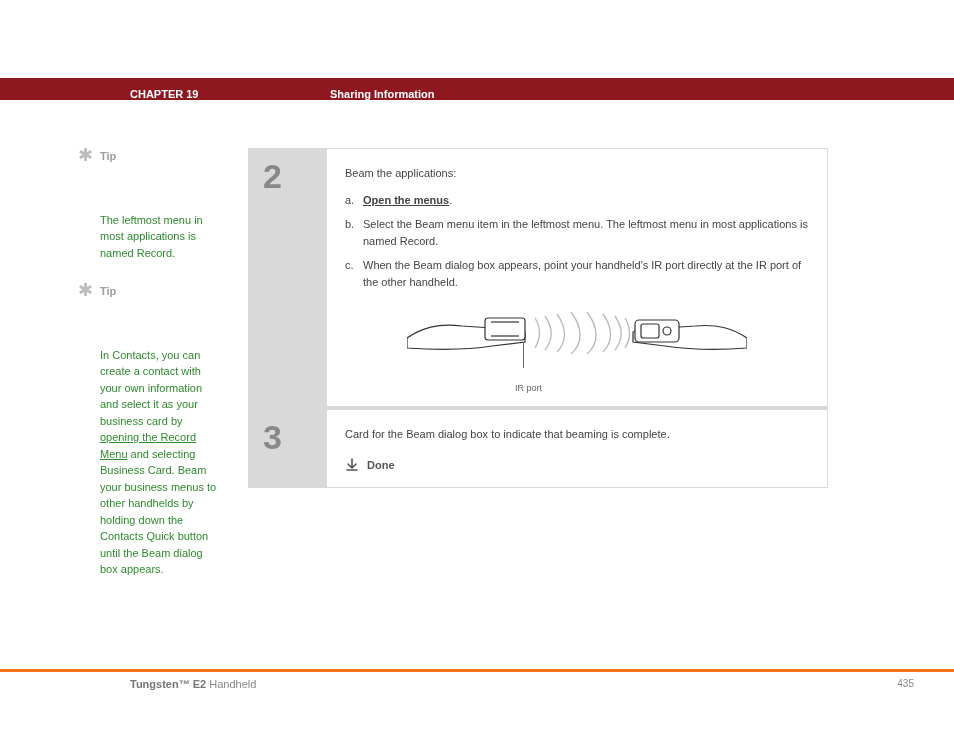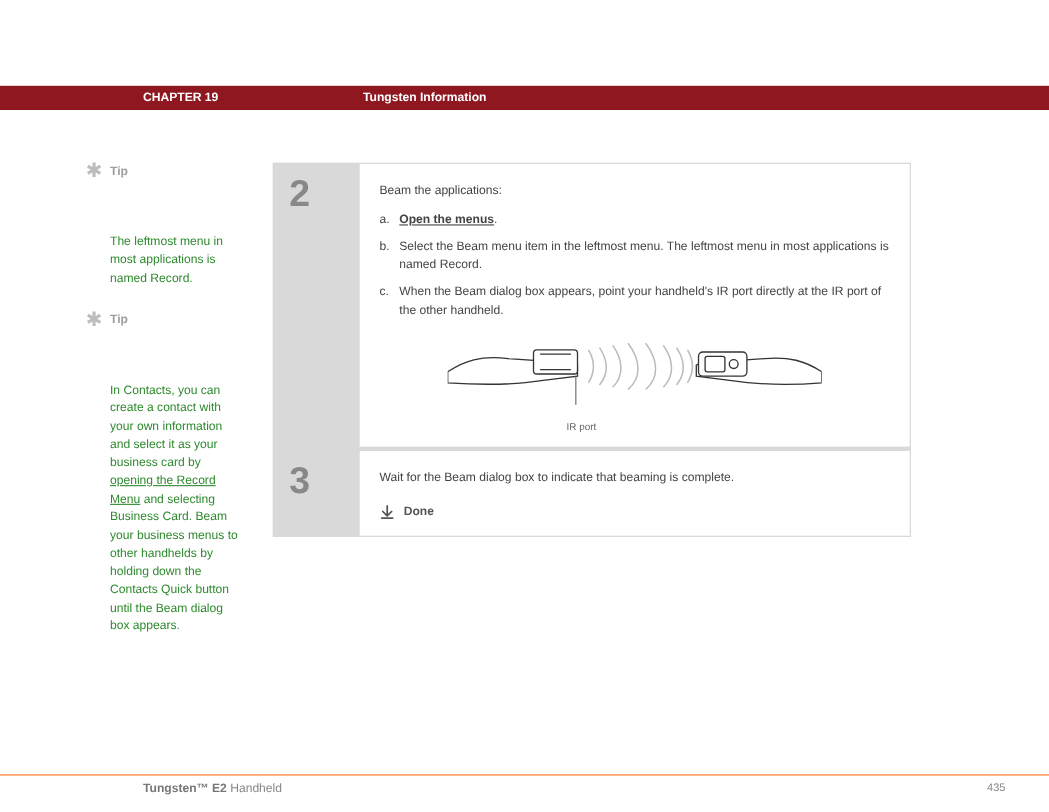--- a/index.html
+++ b/index.html
@@ -14,21 +14,21 @@
   .page {
     width: 954px;
     position: relative;
     padding-bottom: 30px;
   }
   .header-bar {
     background: #8f1820;
     color: #fff;
     height: 22px;
     display: flex;
-    align-items: center;
+    align-items: flex-end;
     font-size: 11px;
     font-weight: bold;
     margin-top: 78px;
   }
   .header-bar .chapter {
     padding-left: 130px;
     width: 330px;
   }
   .header-bar .section {
   }
@@ -134,56 +134,56 @@
   .ir-line {
     position: absolute;
     left: 116px;
     top: 44px;
     width: 1px;
     height: 26px;
     background: #666;
   }
   .done-row {
     display: flex;
-    align-items: flex-end;
+    align-items: center;
     margin-top: 14px;
     gap: 8px;
     color: #555;
     font-weight: bold;
     font-size: 11px;
   }
   .done-icon {
     width: 14px; height: 14px;
     display: inline-flex;
     align-items: center;
     justify-content: center;
   }
   .done-icon svg { display: block; }
   .footer {
     position: relative;
-    margin-top: 104px;
-    border-top: 1px solid #f97316;
+    margin-top: 69px;
+    border-top: 3px solid #f97316;
     padding: 6px 40px 0 130px;
     display: flex;
     justify-content: space-between;
     font-size: 11px;
     color: #888;
   }
   .footer .prod { }
   .footer .prod .b { font-weight: bold; color: #777; }
   .footer .pg { font-size: 10px; }
 </style>
 </head>
 <body>
 
 <div class="page">
 
   <div class="header-bar">
     <div class="chapter">CHAPTER 19</div>
-    <div class="section">Tungsten Information</div>
+    <div class="section">Sharing Information</div>
   </div>
 
   <div class="content-row">
 
     <div class="sidebar">
 
       <div class="tip">
         <div class="tip-icon">✱</div>
         <div class="tip-label">Tip</div>
         <div class="tip-body">
@@ -256,21 +256,21 @@
               </svg>
               <div class="ir-line"></div>
               <div class="ir-label">IR port</div>
             </div>
           </div>
         </div>
 
         <div class="step">
           <div class="step-num">3</div>
           <div class="step-body">
-            <p>Wait for the Beam dialog box to indicate that beaming is complete.</p>
+            <p>Card for the Beam dialog box to indicate that beaming is complete.</p>
             <div class="done-row">
               <span class="done-icon">
                 <svg width="14" height="14" viewBox="0 0 14 14">
                   <path d="M7 1 L7 9 M3 6 L7 10 L11 6 M2 12 L12 12" stroke="#555" stroke-width="1.6" fill="none" stroke-linecap="round" stroke-linejoin="round"></path>
                 </svg>
               </span>
               <span>Done</span>
             </div>
           </div>
         </div>

